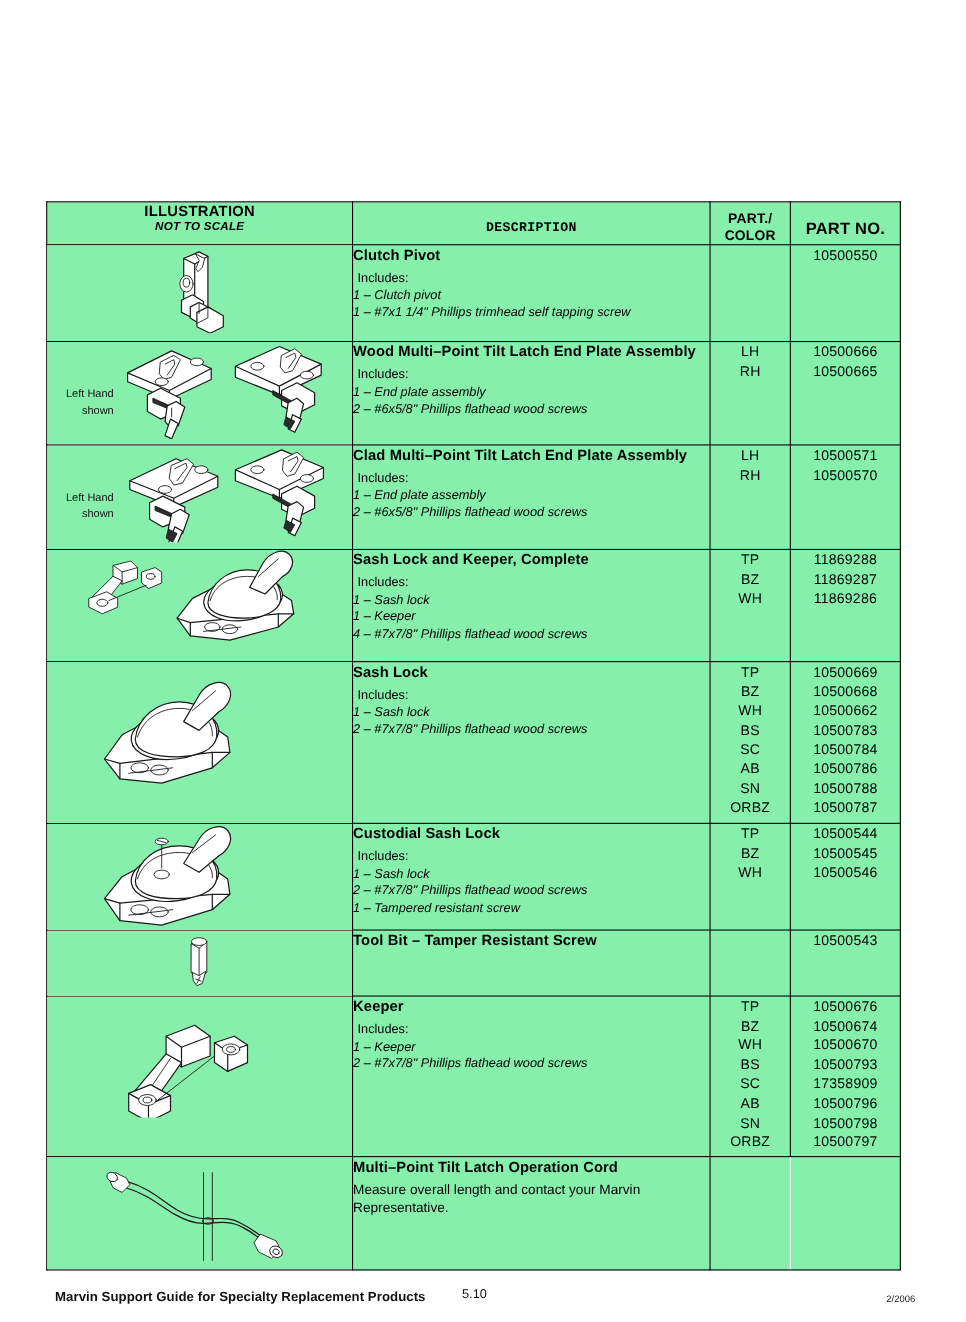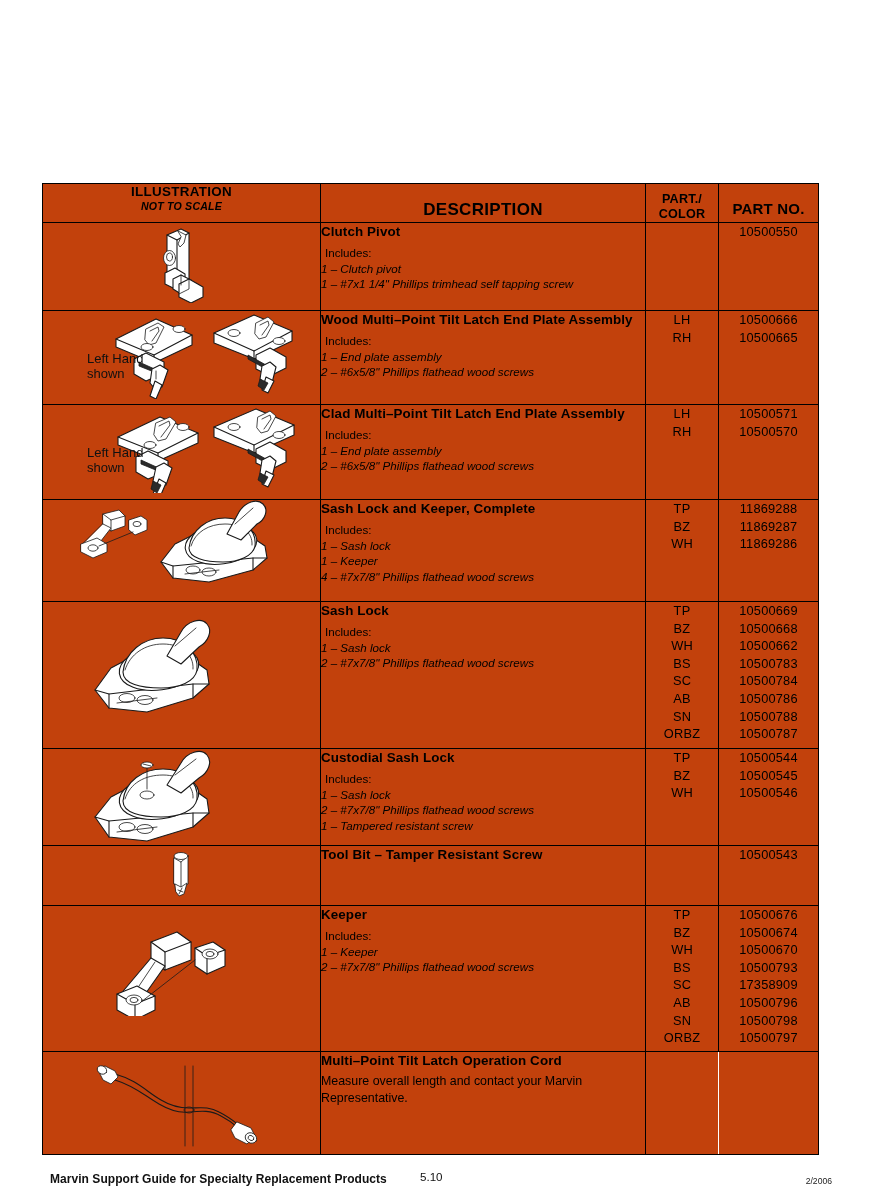--- a/index.html
+++ b/index.html
@@ -31,63 +31,62 @@
     position: absolute;
     left: 42px; top: 183px;
     width: 776px;
     border-collapse: collapse;
     table-layout: fixed;
   }
   table.parts td, table.parts th {
     border: 1px solid #000;
     padding: 0;
     vertical-align: top;
-    background: #c2410c;
+    background: #86efac;
   }
 
   col.c-ill   { width: 278px; }
   col.c-desc  { width: 325px; }
   col.c-oper  { width: 73px; }
   col.c-part  { width: 100px; }
 
   
   thead th { text-align: center; padding: 6px 0 7px 0; }
   .h-ill-main {
     font-size: 13.4px; font-weight: bold; letter-spacing: 0.3px;
   }
   .h-ill-sub {
     font-size: 10.6px; font-weight: bold; font-style: italic;
     letter-spacing: 0.2px; margin-top: 1px;
   }
-  .h-desc { font-size: 17px; font-weight: bold; letter-spacing: 0.3px; padding-top: 16px; }
+  .h-desc { font-size: 12px; font-weight: bold; letter-spacing: 0.3px; padding-top: 16px; font-family: Liberation Mono, monospace; }
   .h-oper { font-size: 12.6px; font-weight: bold; line-height: 15px; letter-spacing: 0.2px; padding-top: 8px;}
   .h-part { font-size: 15px; font-weight: bold; letter-spacing: 0.2px; padding-top: 16px;}
 
   
   .ill-cell { position: relative; }
   .ill-wrap {
     position: relative;
     width: 100%;
     height: 100%;
     display: flex;
     align-items: center;
     justify-content: center;
   }
   .ill-wrap svg { display: block; }
   .hand-label {
     position: absolute;
     left: 17px;
     top: 50%;
     transform: translateY(-4px);
-    font-size: 13px;
+    font-size: 10px;
     line-height: 15px;
     color: #111;
     white-space: pre-line;
-    text-align: left;
-    margin-left: 27px;
+    text-align: right;
   }
 
   
   .desc-cell { padding: 9px 10px 9px 12px; }
   .desc-title {
     font-size: 13.4px; font-weight: bold;
     line-height: 17px;
     letter-spacing: 0.1px;
     margin-bottom: 3px;
   }

